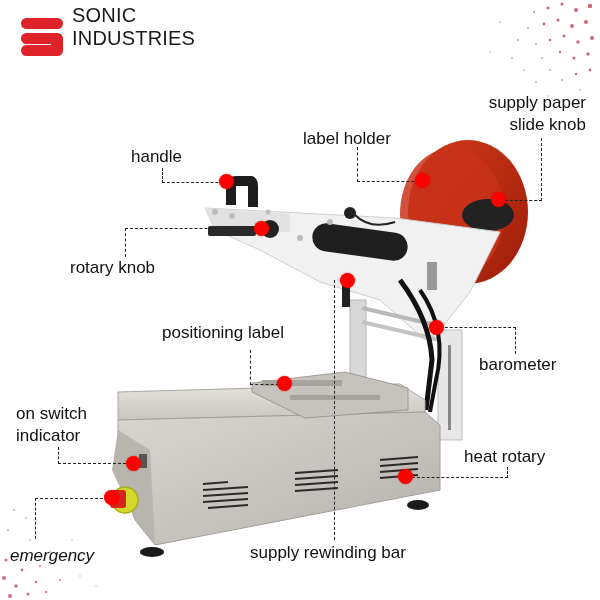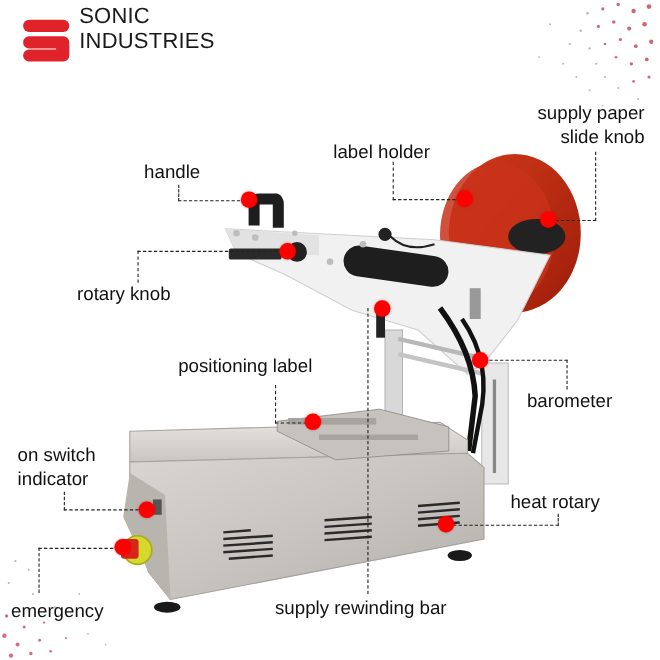--- a/index.html
+++ b/index.html
@@ -203,14 +203,14 @@
 <div class="label" style="left:303px;top:128px;">label holder</div>
 <div class="label" style="left:131px;top:146px;">handle</div>
 <div class="label" style="left:70px;top:257px;">rotary knob</div>
 <div class="label" style="left:162px;top:322px;">positioning label</div>
 <div class="label" style="left:479px;top:354px;">barometer</div>
 <div class="label" style="left:16px;top:403px;">
   <div>on switch</div>
   <div>indicator</div>
 </div>
 <div class="label" style="left:464px;top:446px;">heat rotary</div>
-<div class="label" style="left:10px;top:545px;">emergency</div>
+<div class="label" style="left:10px;top:545px;font-style:italic;">emergency</div>
 <div class="label" style="left:250px;top:542px;">supply rewinding bar</div>
 
 </body></html>

